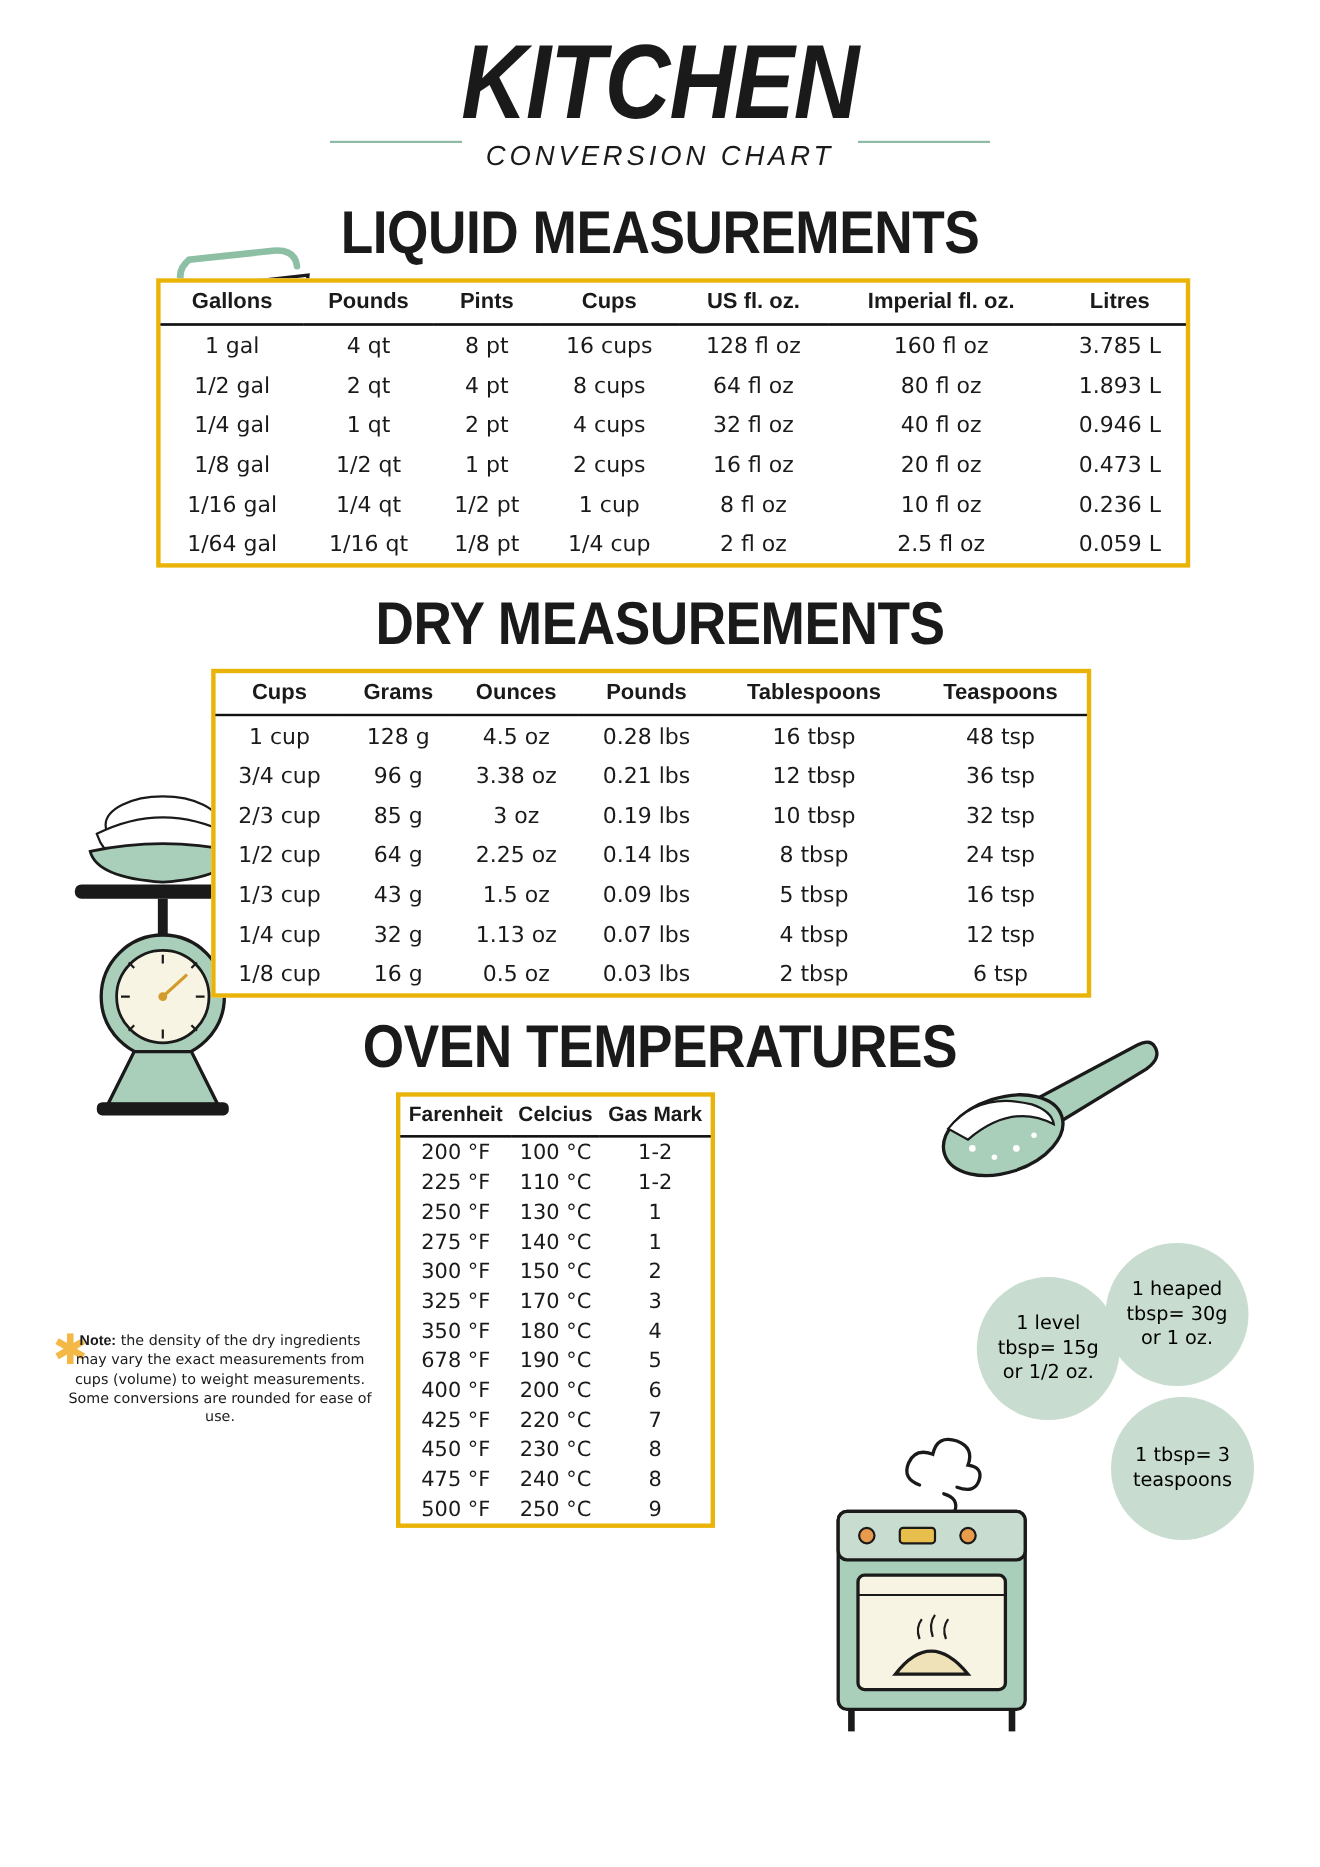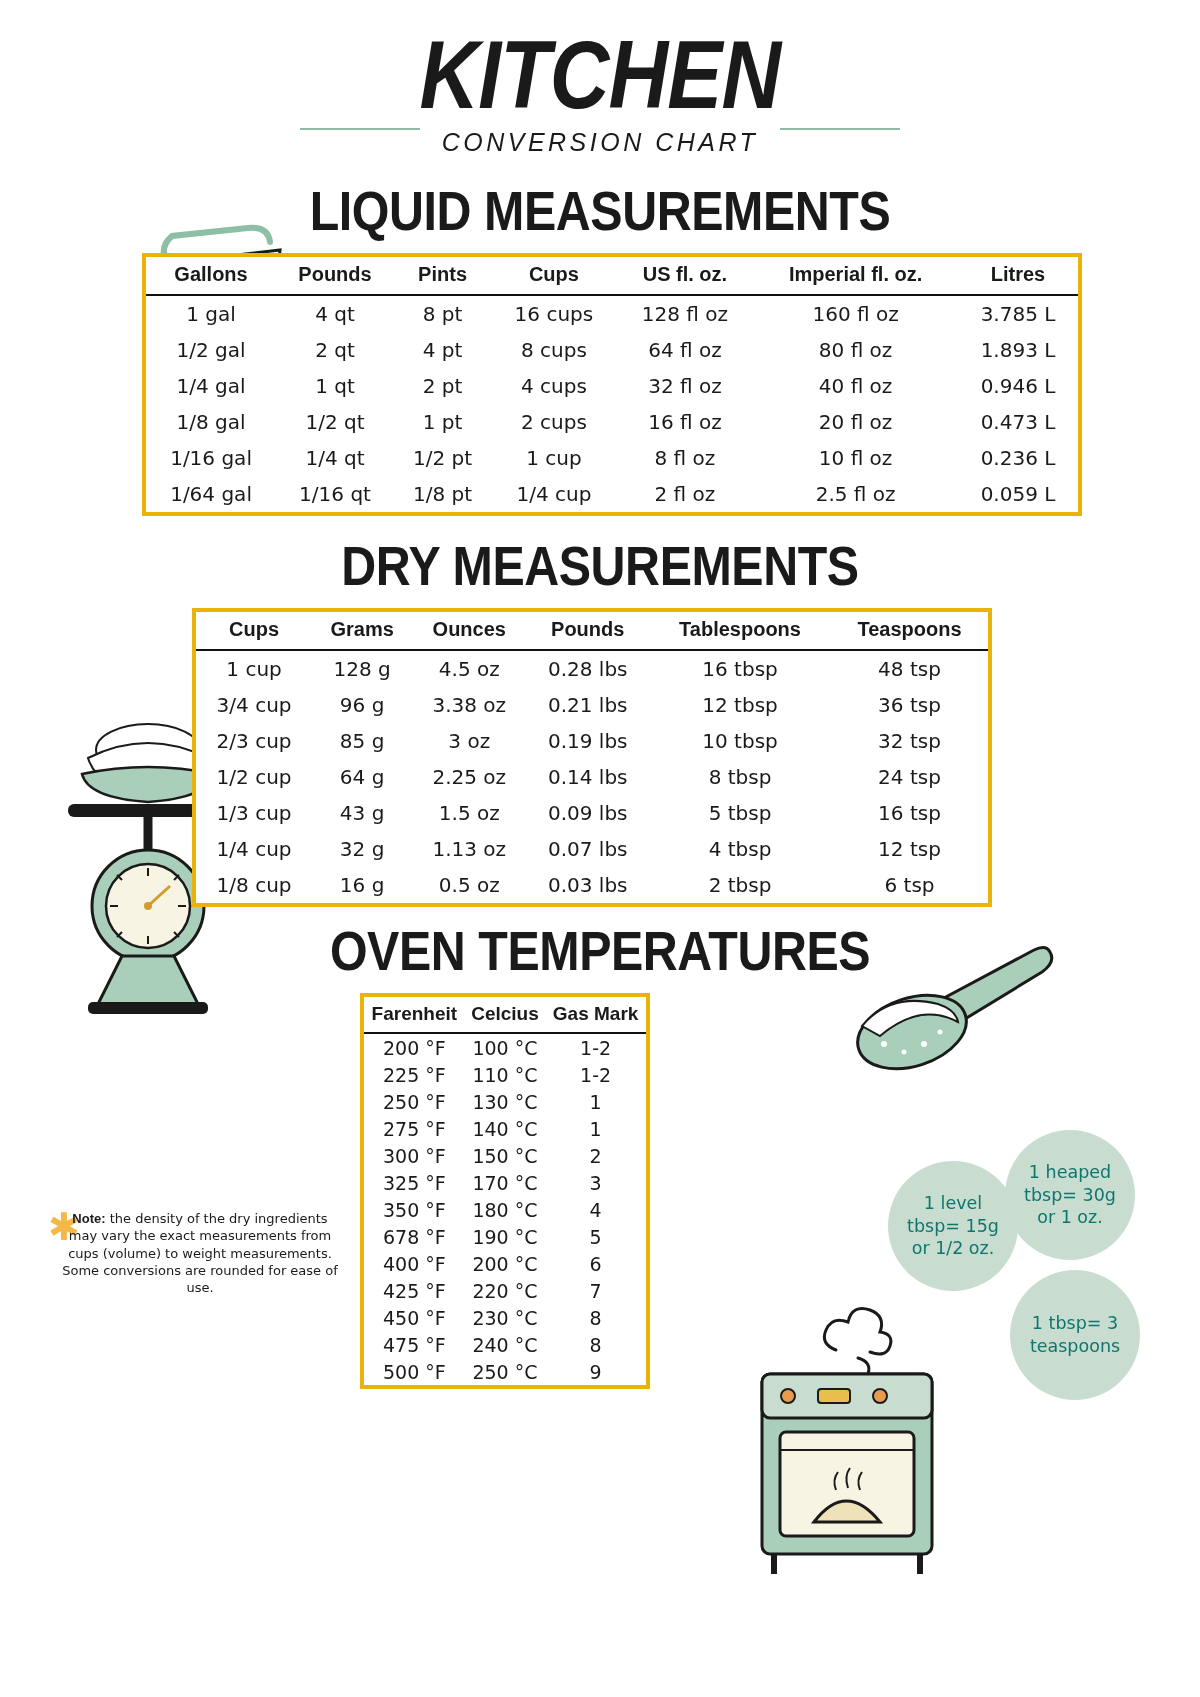--- a/index.html
+++ b/index.html
@@ -132,21 +132,21 @@
   .circle {
     position: absolute;
     border-radius: 50%;
     background: #c8ddd0;
     display: flex;
     align-items: center;
     justify-content: center;
     text-align: center;
     font-size: 17.5px;
     line-height: 1.3;
-    color: #0f766e;
+    color: #000000;
     padding: 10px;
     box-sizing: border-box;
   }
   #circle-heaped { left: 1005px; top: 1130px; width: 130px; height: 130px; }
   #circle-level  { left: 888px;  top: 1161px; width: 130px; height: 130px; text-align: center; }
   #circle-tbsp   { left: 1010px; top: 1270px; width: 130px; height: 130px; }
 
   
   .footer {
     position: absolute;

